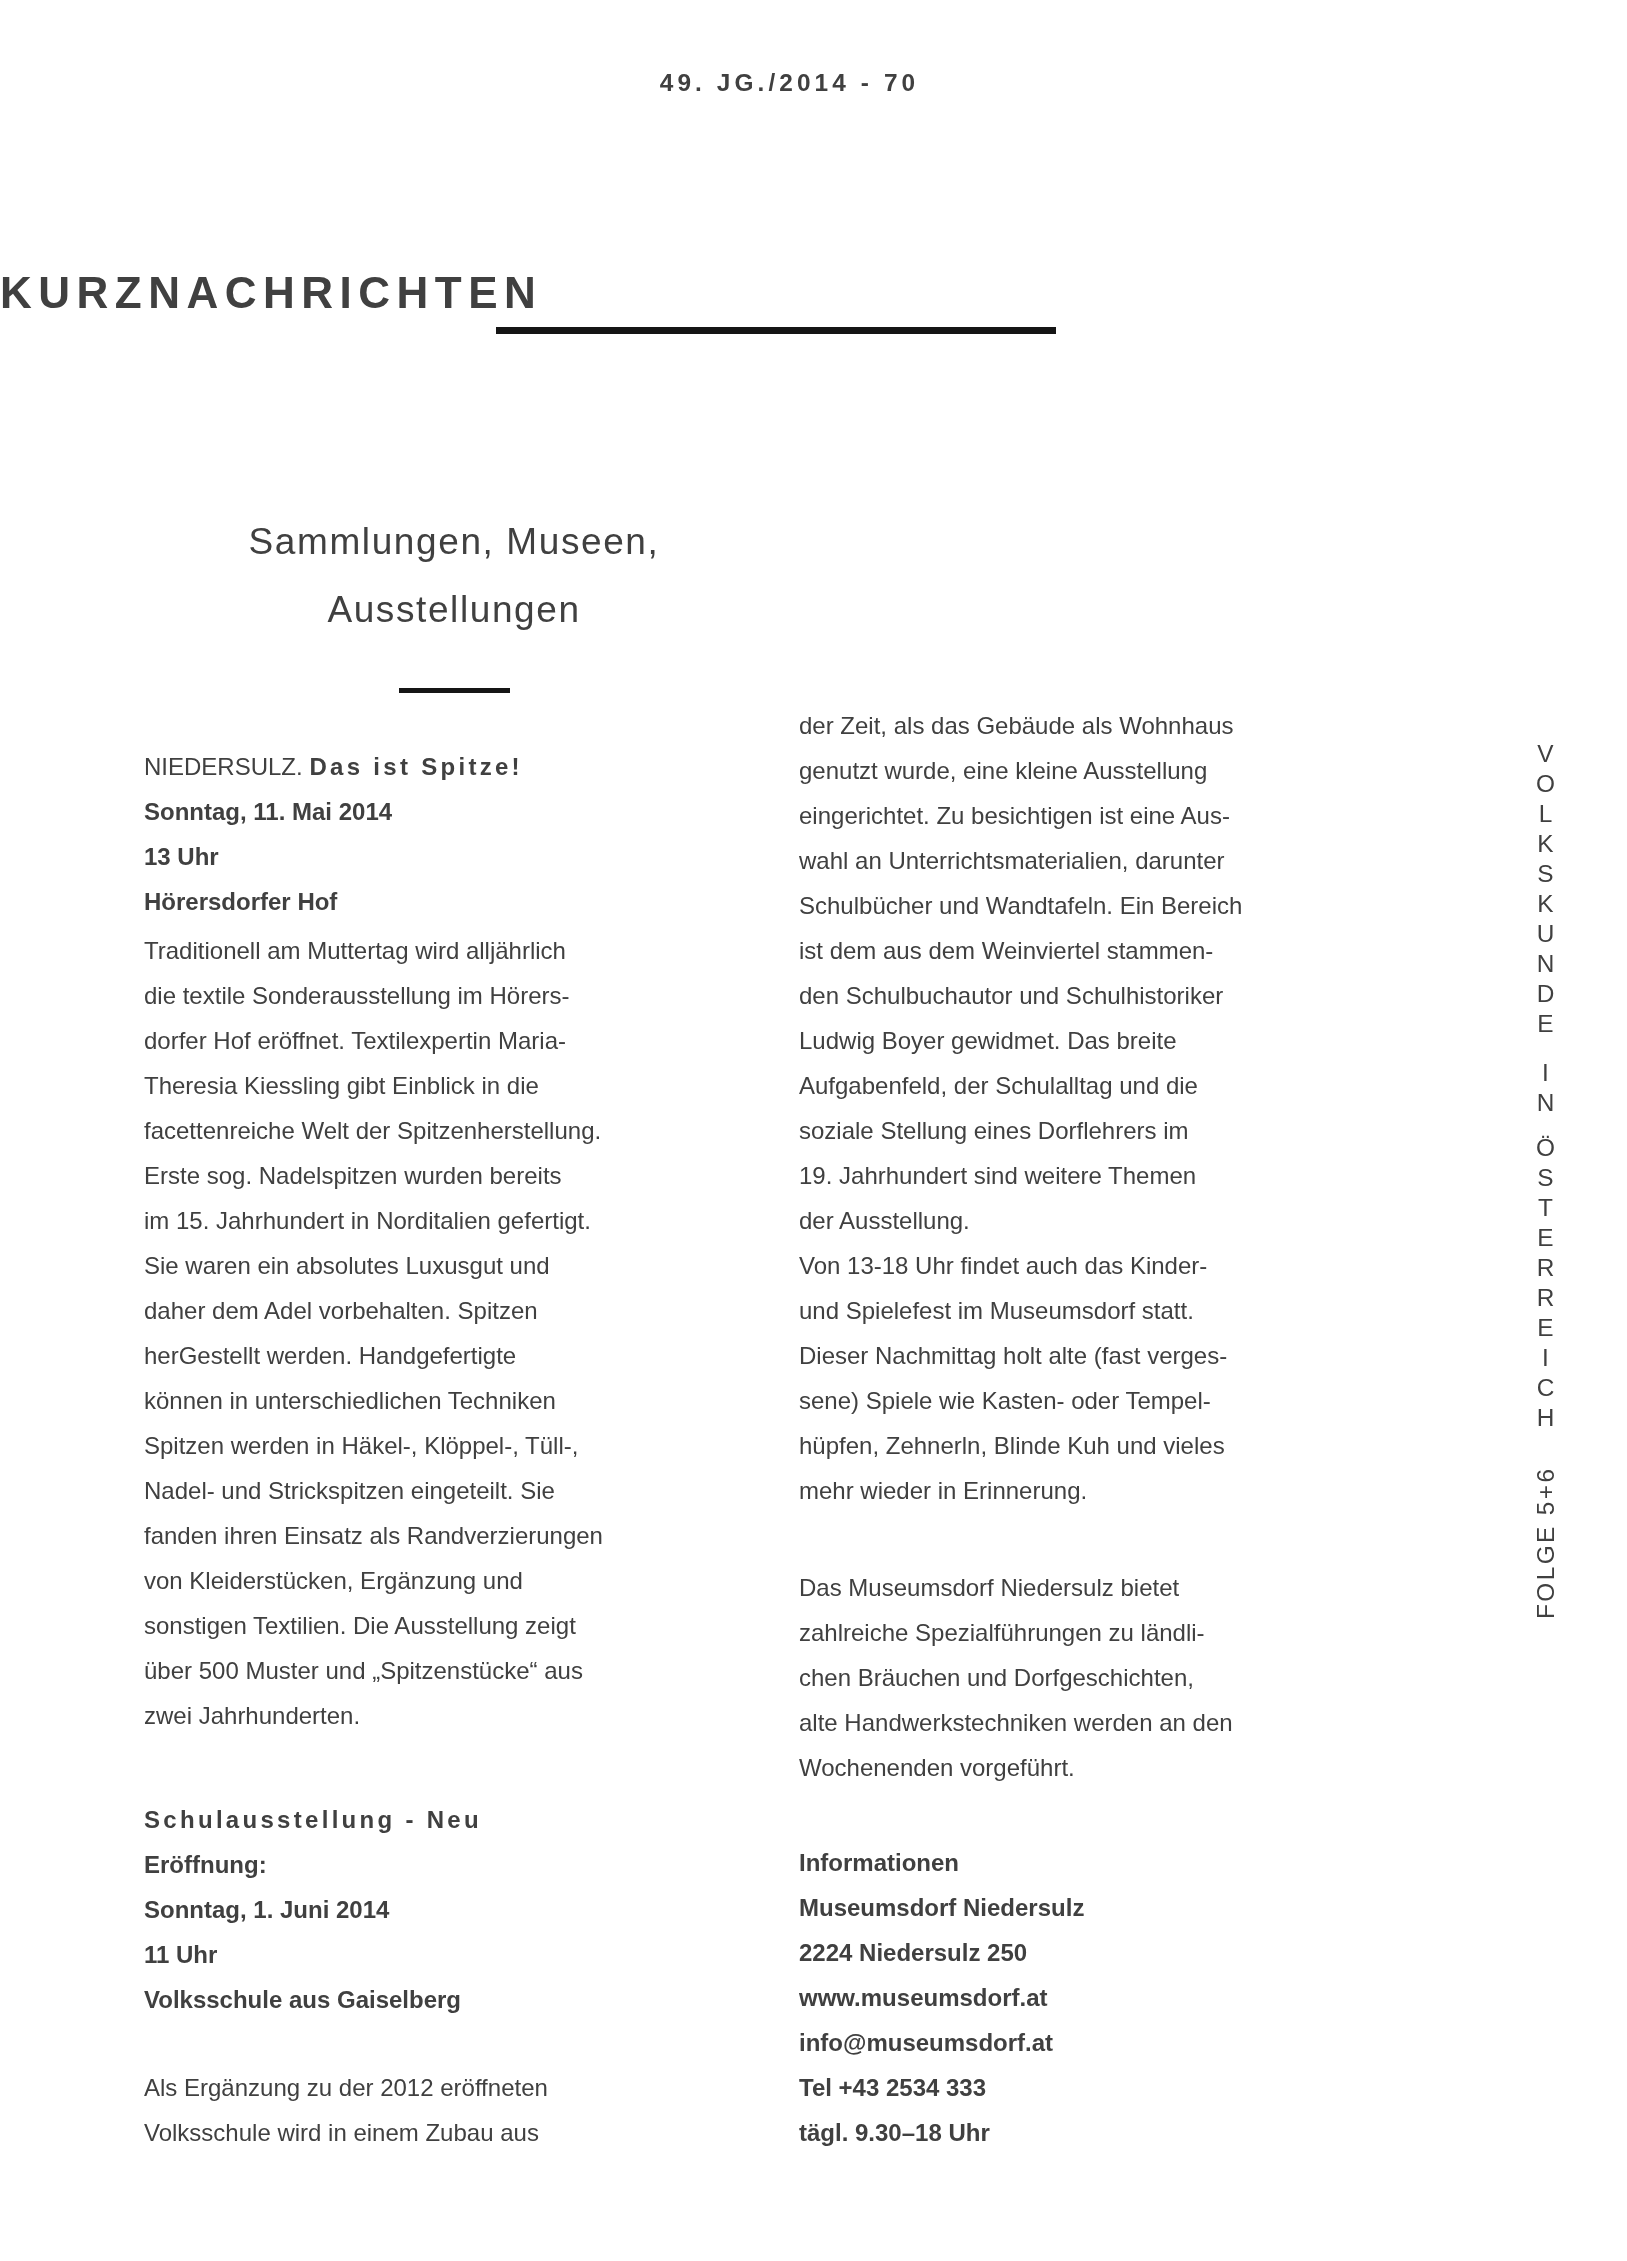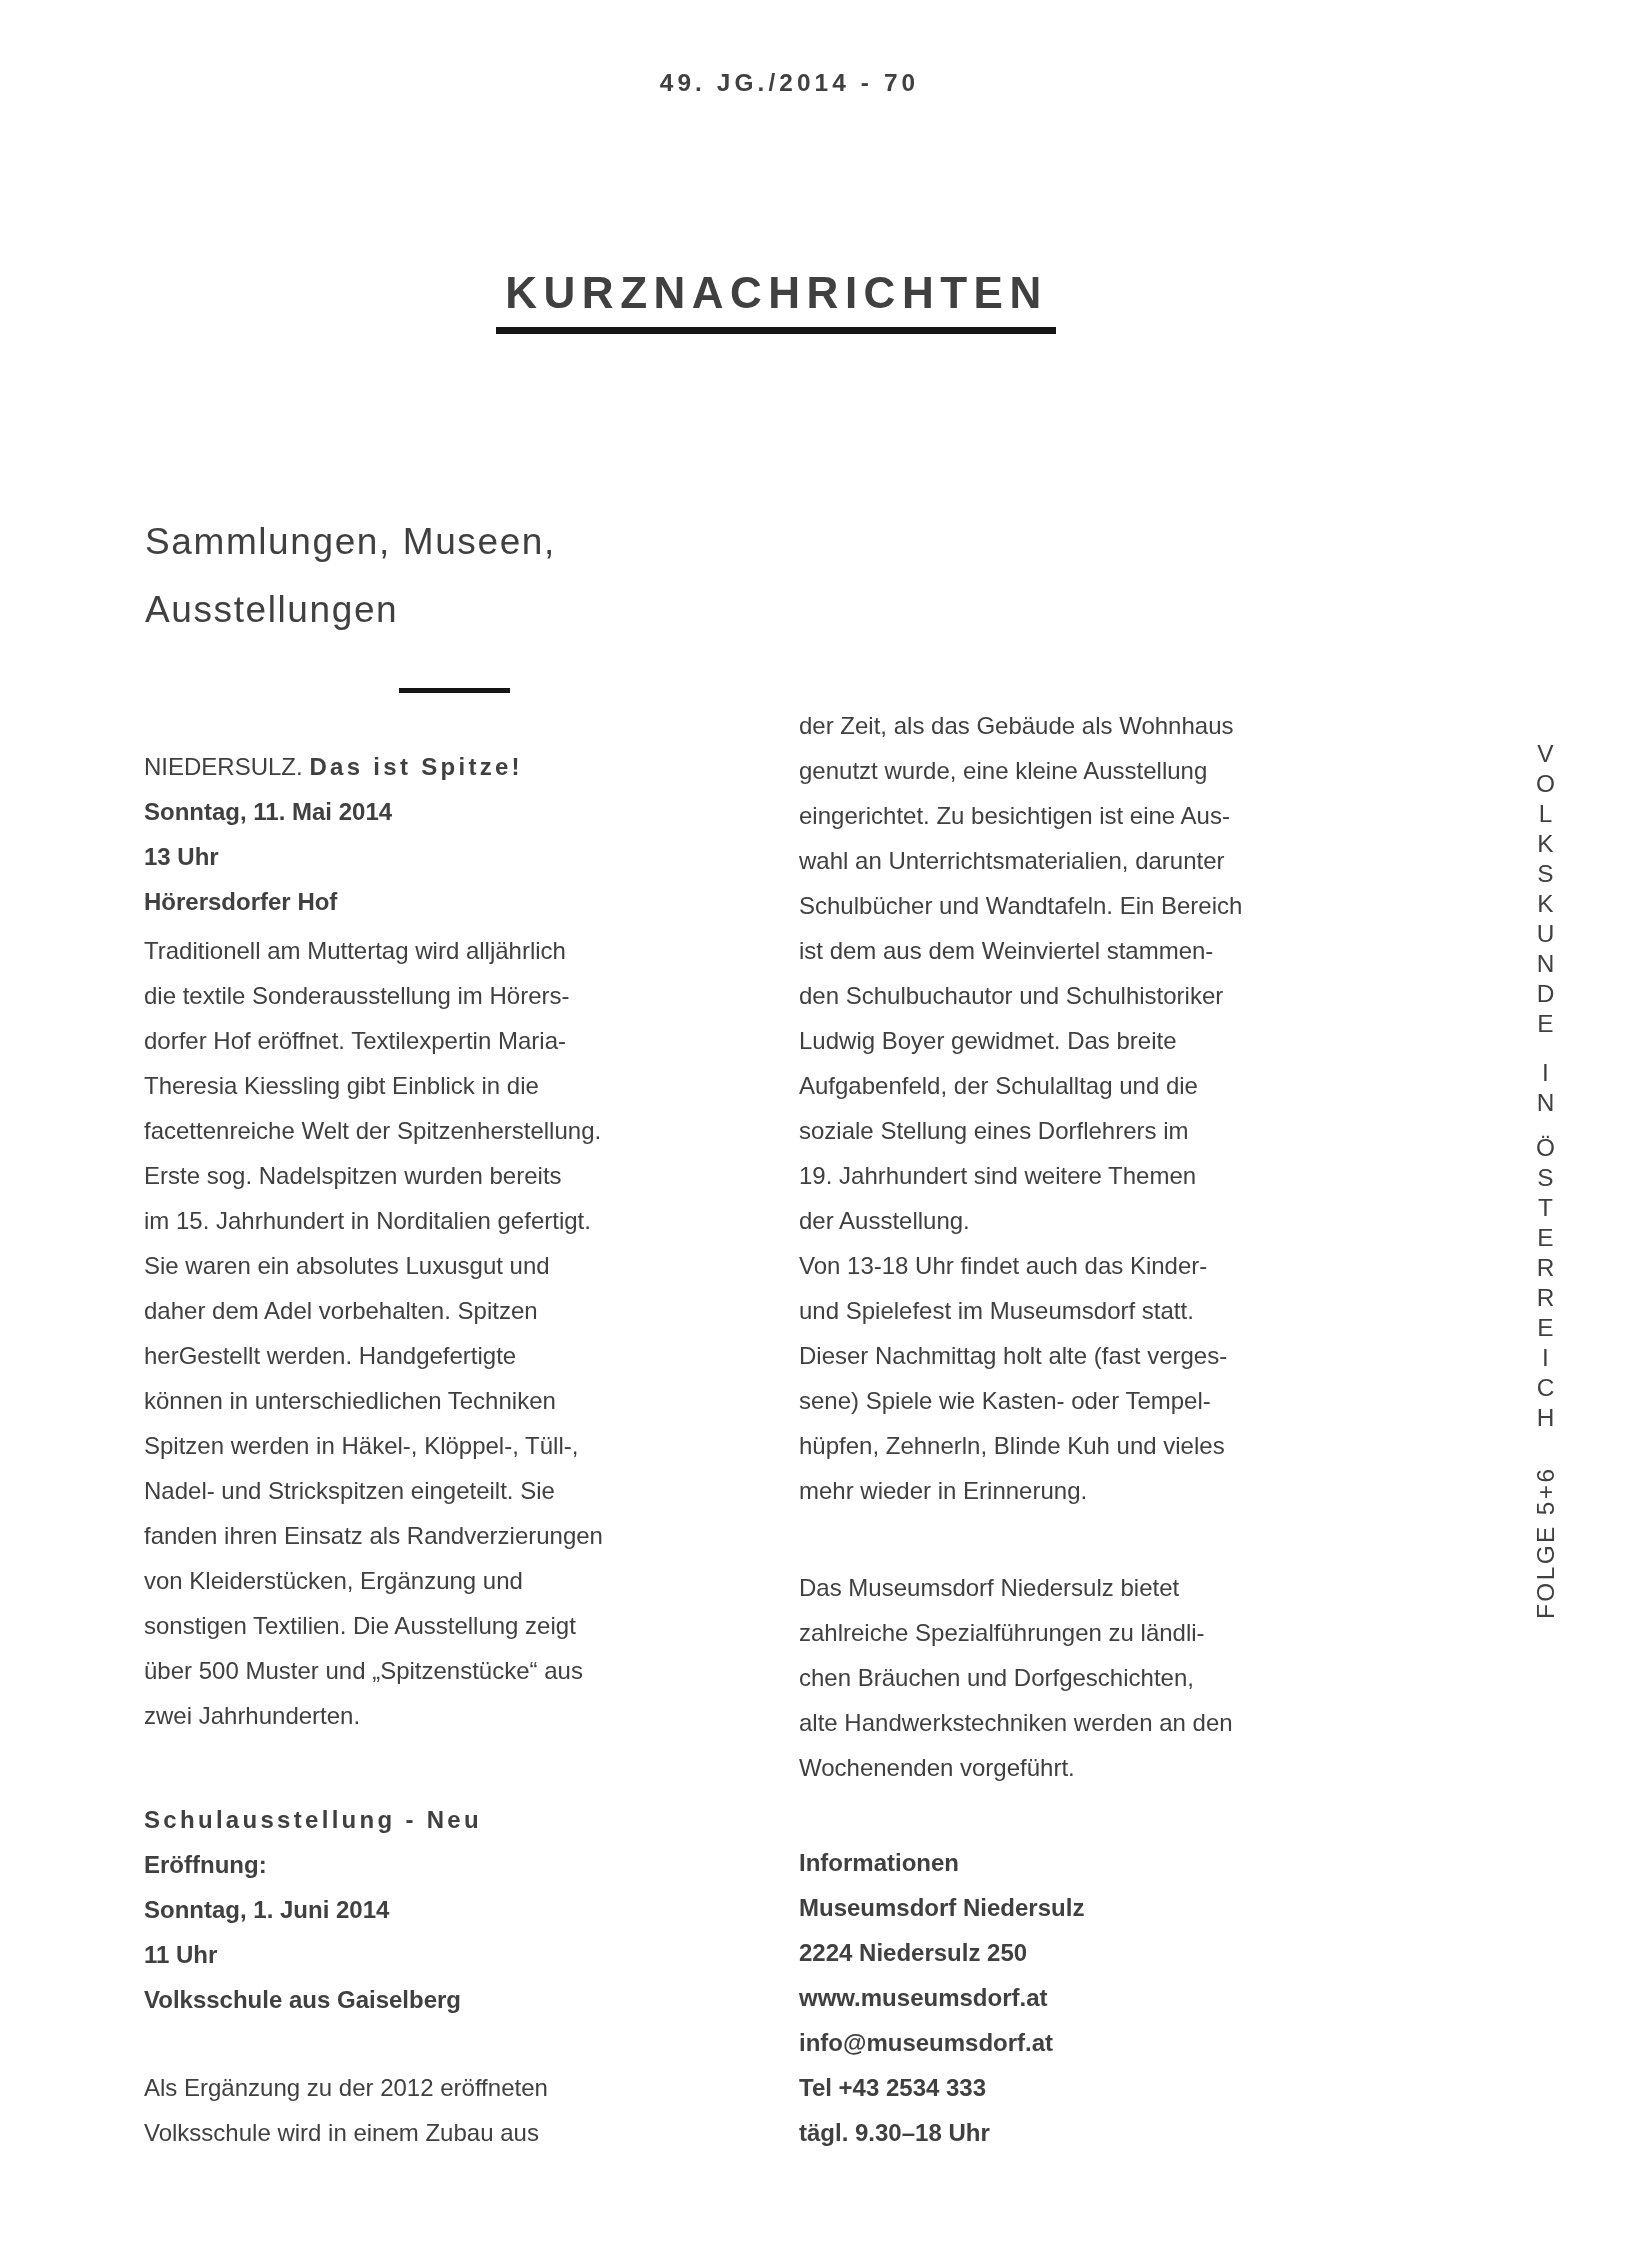--- a/index.html
+++ b/index.html
@@ -12,31 +12,31 @@
     overflow:hidden;
   }
   .page-header{
     position:absolute;top:69px;left:0;width:1579px;
     text-align:center;
     font-size:24.4px;font-weight:bold;letter-spacing:4.1px;
     white-space:nowrap;
   }
   .title{
     position:absolute;top:268px;left:0;width:1553px;margin:0;
-    text-align:center;
+    text-align:left;
     font-size:44px;font-weight:bold;letter-spacing:6.5px;line-height:49px;
     white-space:nowrap;
   }
   .title-underline{
     position:absolute;top:327px;left:496px;width:560px;height:6.5px;
     background:#151515;
   }
   .section-heading{
     position:absolute;top:508px;left:145px;width:618px;
-    text-align:left;
+    text-align:center;
     font-size:37px;letter-spacing:1.6px;line-height:68px;
     white-space:nowrap;
   }
   .section-rule{
     position:absolute;top:688px;left:399px;width:111px;height:4.9px;
     background:#151515;
   }
   .block{
     position:absolute;
     font-size:24px;line-height:45px;

